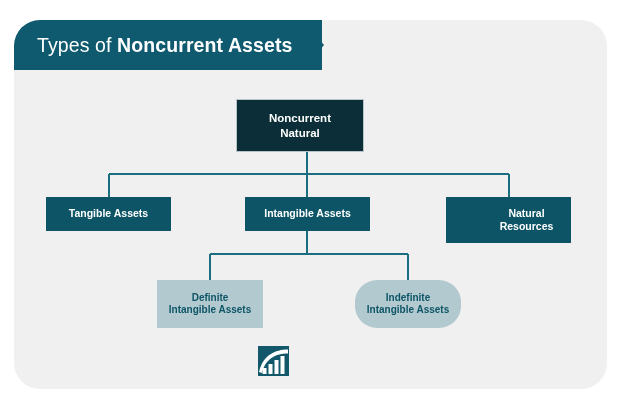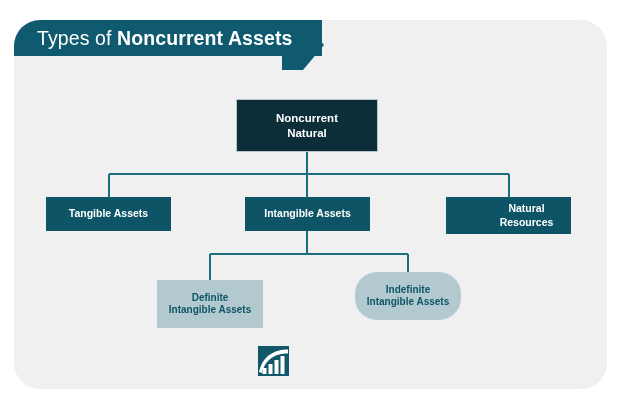--- a/index.html
+++ b/index.html
@@ -26,21 +26,21 @@
     background: #f0f0f0;
     border-radius: 26px;
   }
 
   
   #banner {
     position: absolute;
     left: 14px;
     top: 20px;
     width: 308px;
-    height: 36px;
+    height: 50px;
     background: #0f5a6e;
     border-top-left-radius: 26px;
     display: flex;
     align-items: center;
   }
   #banner-arrow {
     position: absolute;
     left: 282px;
     top: 20px;
     width: 42px;
@@ -93,26 +93,26 @@
     font-weight: 700;
     font-size: 10.5px;
   }
   .node.lvl3 {
     background: #b3c9d0;
     color: #0d5566;
     font-weight: 700;
     font-size: 10px;
   }
 
-  #node-root        { left: 236px; top: 99px;  width: 142px; height: 53px; }
+  #node-root        { left: 236px; top: 99px;  width: 128px; height: 53px; }
   #node-tangible    { left: 46px;  top: 197px; width: 125px; height: 34px; }
   #node-intangible  { left: 245px; top: 197px; width: 125px; height: 34px; }
-  #node-natural     { left: 446px; top: 197px; width: 125px; height: 37px; padding-left: 36px; }
+  #node-natural     { left: 446px; top: 197px; width: 125px; height: 46px; padding-left: 36px; }
   #node-definite    { left: 157px; top: 280px; width: 106px; height: 48px; }
-  #node-indefinite  { left: 355px; top: 272px; width: 106px; height: 48px; border-radius: 22px; }
+  #node-indefinite  { left: 355px; top: 280px; width: 106px; height: 48px; border-radius: 22px; }
 
   
   #logo {
     position: absolute;
     left: 258px;
     top: 345px;
     width: 112px;
     height: 31px;
     display: flex;
     align-items: center;

